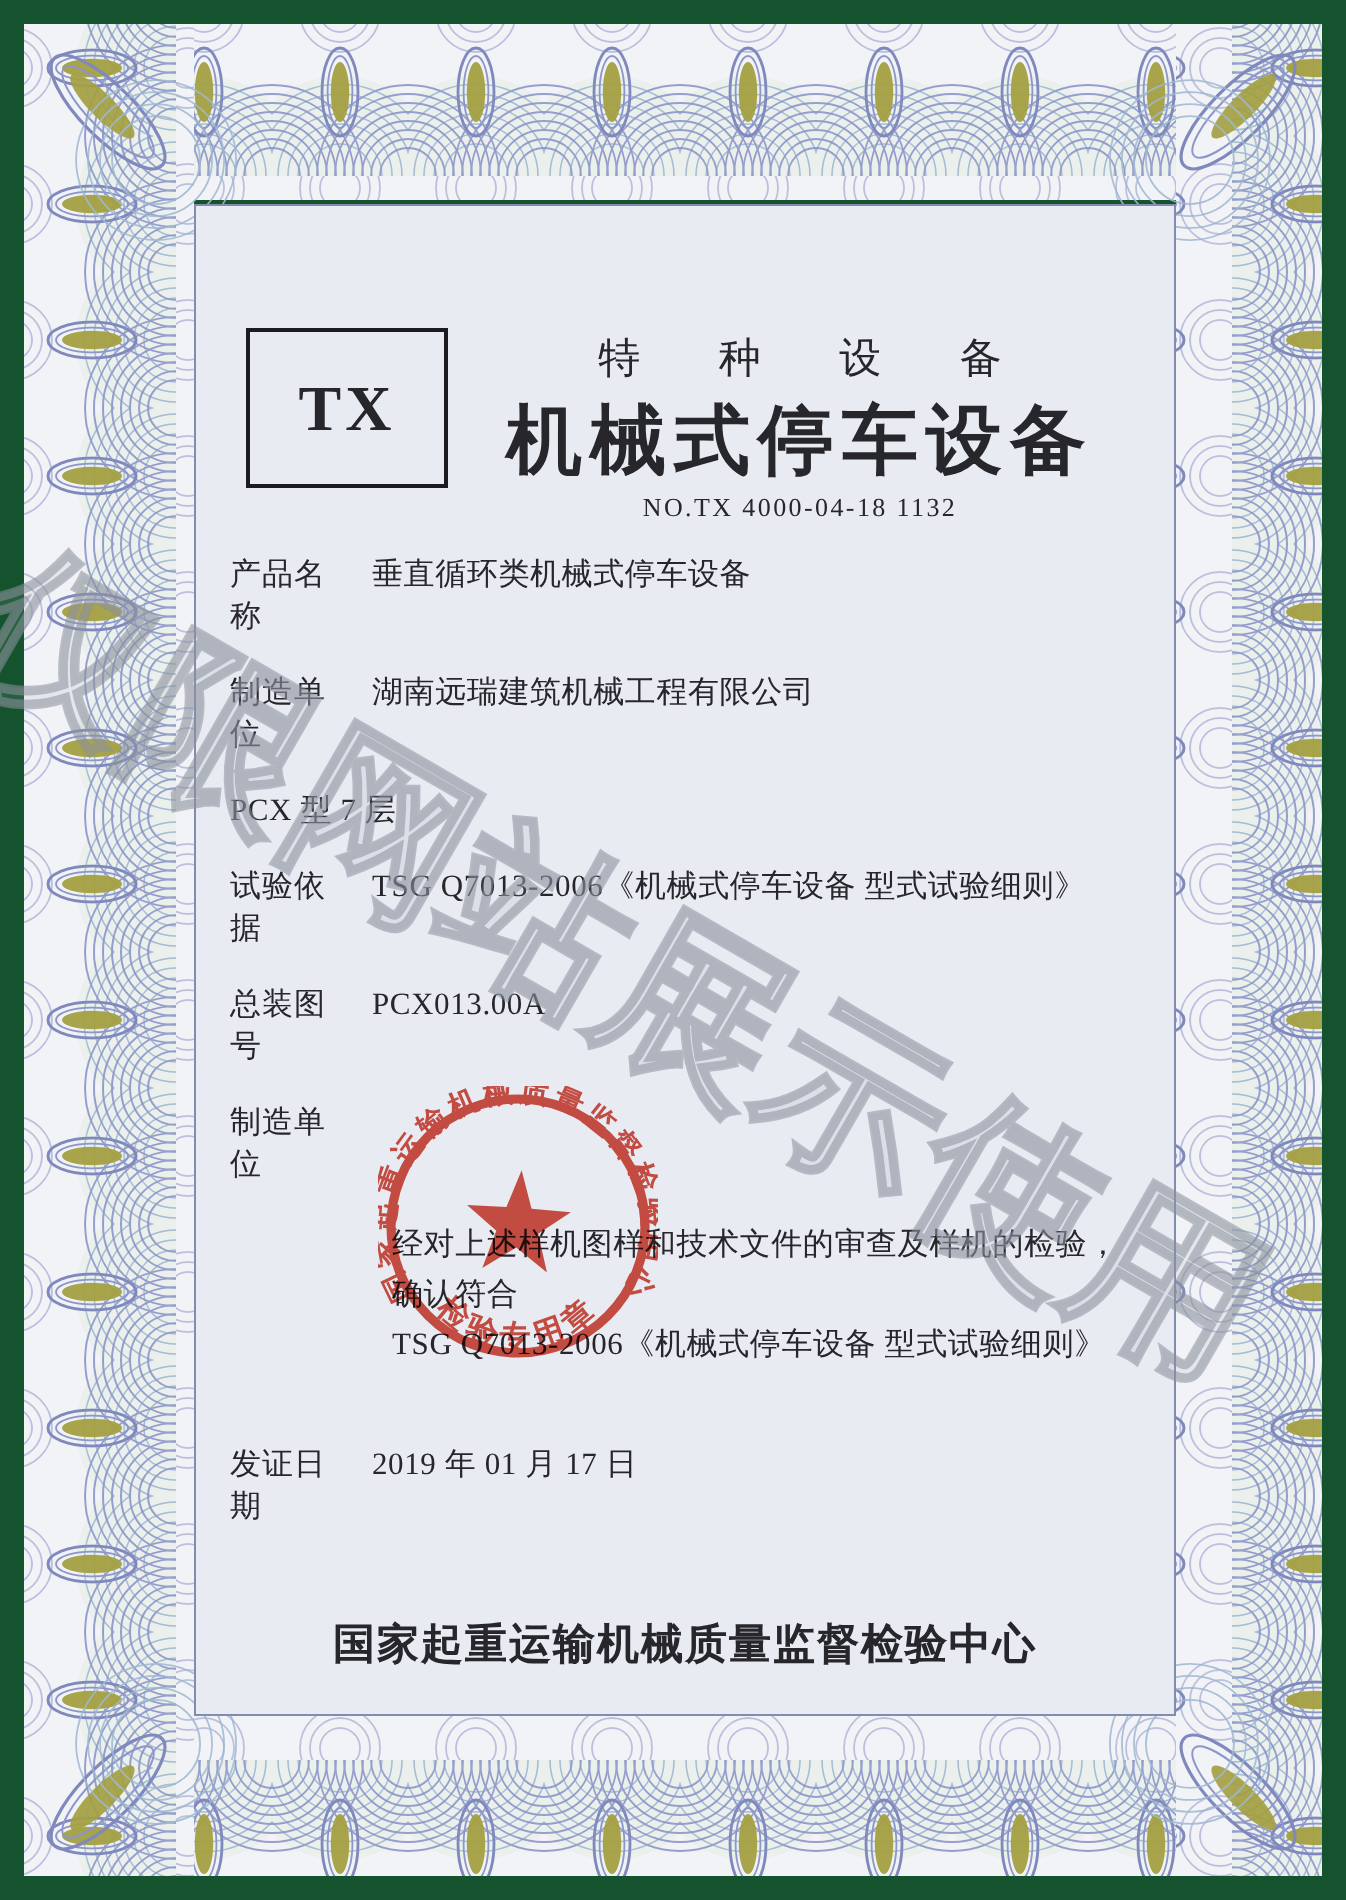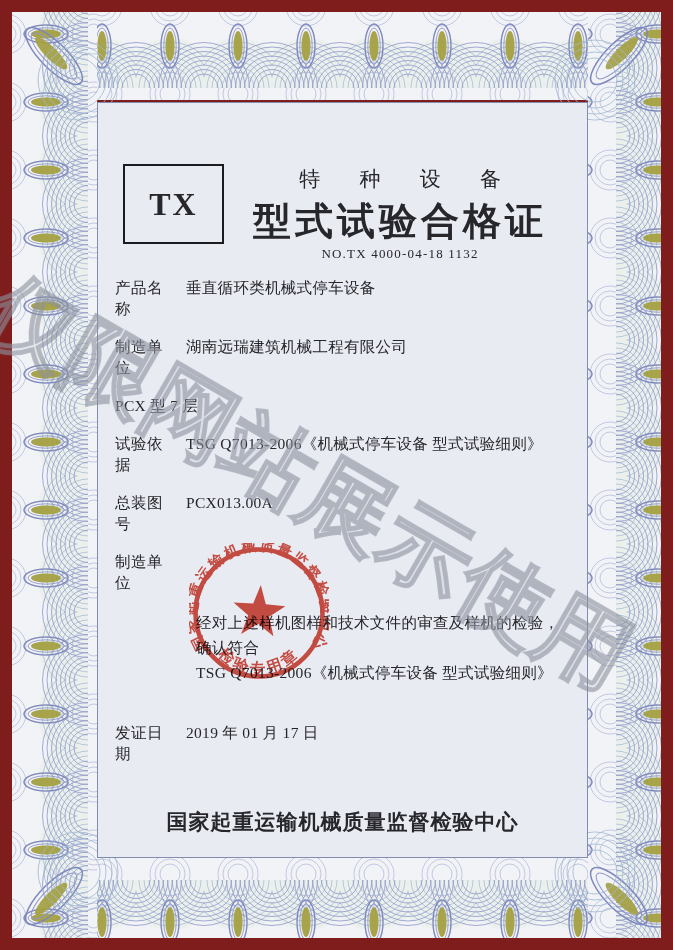--- a/index.html
+++ b/index.html
@@ -1,18 +1,18 @@
 <!DOCTYPE html>
 <html><head>
 <meta charset="utf-8">
 <style>
   html,body{margin:0;padding:0;background:#e9e9ec;}
   .certificate{
     position:relative;width:673px;height:950px;overflow:hidden;
-    background:#7f1d1d;
+    background:#14532d;
     font-family:"Liberation Serif","DejaVu Serif",serif;
     color:#26262b;
   }
   .border-art{position:absolute;left:0;top:0;z-index:1;}
   
   .panel{
     position:absolute;left:97px;top:102px;width:491px;height:756px;
     background:#e9ebf2;border:1.5px solid #828cae;box-sizing:border-box;
     padding:61px 17px 0 17px;z-index:2;overflow:hidden;
   }
@@ -130,21 +130,21 @@
   </svg>
 
   <div class="panel">
 
     <div class="header">
       <div class="tx-box">
         <span>TX</span>
       </div>
       <div class="title-col">
         <div class="subtitle">特 种 设 备</div>
-        <div class="main-title">型式试验合格证</div>
+        <div class="main-title">机械式停车设备</div>
         <div class="cert-no">NO.TX 4000-04-18 1132</div>
       </div>
     </div>
 
     <div class="fields">
       <div class="field-row">
         <span class="field-label">产品名称</span>
         <span class="field-value">垂直循环类机械式停车设备</span>
       </div>
       <div class="field-row">

